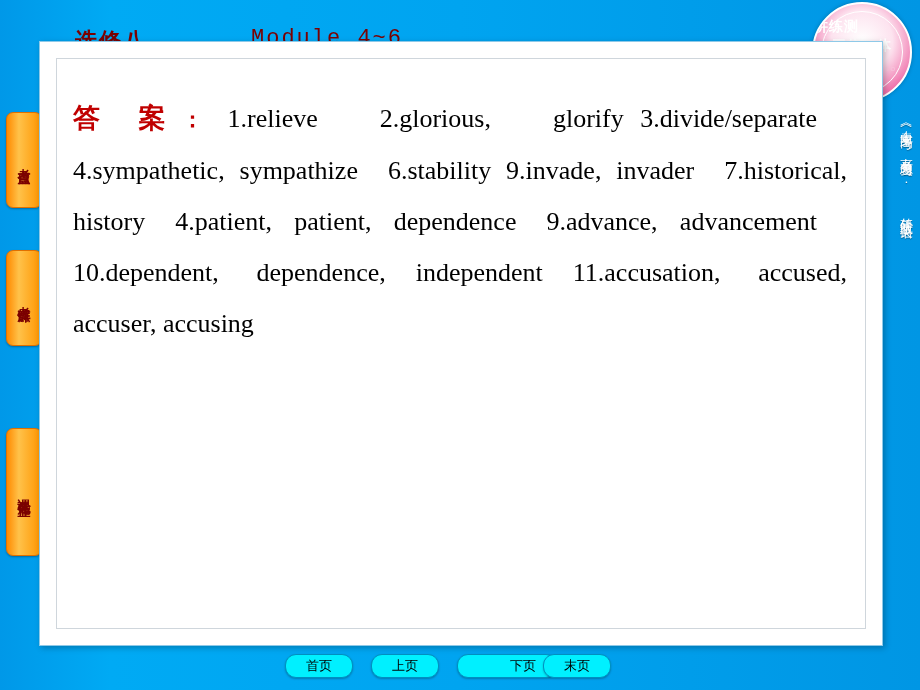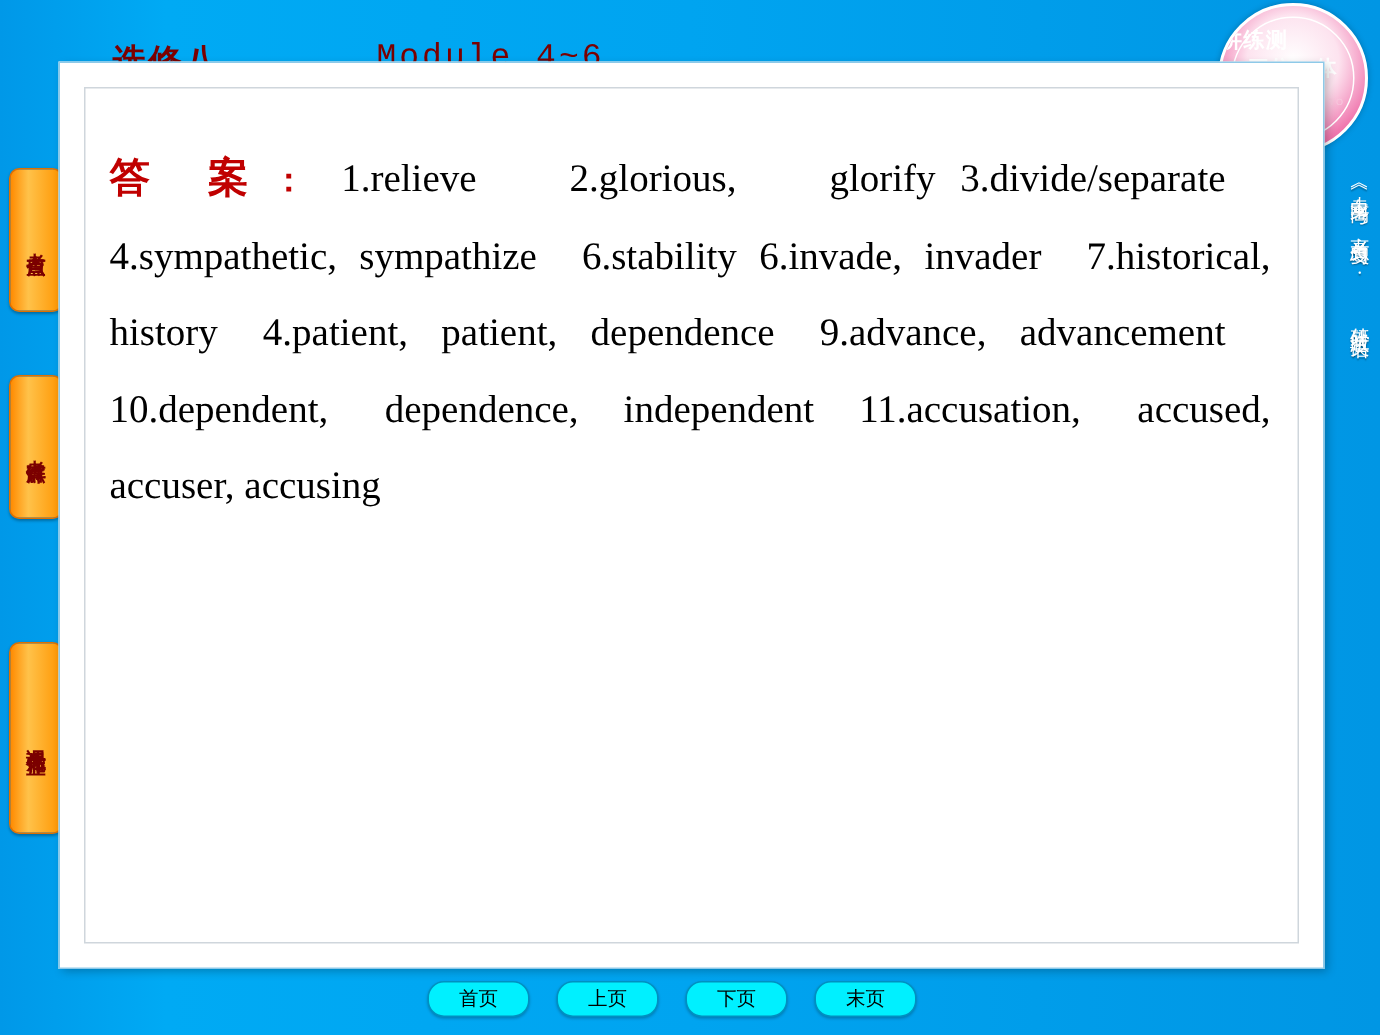--- a/index.html
+++ b/index.html
@@ -219,21 +219,21 @@
     font-family: Liberation Sans, sans-serif;
     font-size: 13px;
     display: flex;
     align-items: center;
     justify-content: center;
     box-shadow: 0 1px 2px rgba(0,0,0,0.25);
     cursor: pointer;
   }
   #nav0 { left: 285px; }
   #nav1 { left: 371px; }
-  #nav2 { left: 457px; }
+  #nav2 { left: 457px; padding-left: 32px; }
   #nav3 { left: 543px; }
 </style>
 </head>
 <body>
 
 <div class="slide">
 
   <div class="header">
     <div class="header-title">选修八</div>
     <div class="header-module">Module 4~6</div>
@@ -250,21 +250,21 @@
   <div class="tab" id="tab1">考点详解</div>
   <div class="tab" id="tab2">课后强化作业</div>
 
   <div class="right-text">《走向高考》 高考总复习 · 外研版英语</div>
 
   <div class="panel-outer">
     <div class="panel-inner">
       <div class="content">
         <span class="ans-label">答 案</span><span class="ans-colon">：</span><span class="gap-sm"></span><span>1.relieve</span><span class="gap-lg"></span><span>2.glorious,</span><span class="gap-lg"></span><span>glorify</span>
         <span>3.divide/separate</span><span class="gap-md"></span><span>4.sympathetic, sympathize</span><span class="gap-md"></span><span>6.stability</span>
-        <span>6.invade, invader</span><span class="gap-md"></span><span>7.historical, history</span><span class="gap-md"></span><span>4.patient, patient,</span>
+        <span>9.invade, invader</span><span class="gap-md"></span><span>7.historical, history</span><span class="gap-md"></span><span>4.patient, patient,</span>
         <span>dependence</span><span class="gap-md"></span><span>9.advance, advancement</span><span class="gap-md"></span><span>10.dependent,</span>
         <span>dependence,</span><span class="gap-md"></span><span>independent</span><span class="gap-md"></span><span>11.accusation, accused,</span>
         <span>accuser, accusing</span>
       </div>
     </div>
   </div>
 
   <div class="navbar">
     <div class="nav-btn" id="nav0">首页</div>
     <div class="nav-btn" id="nav1">上页</div>

